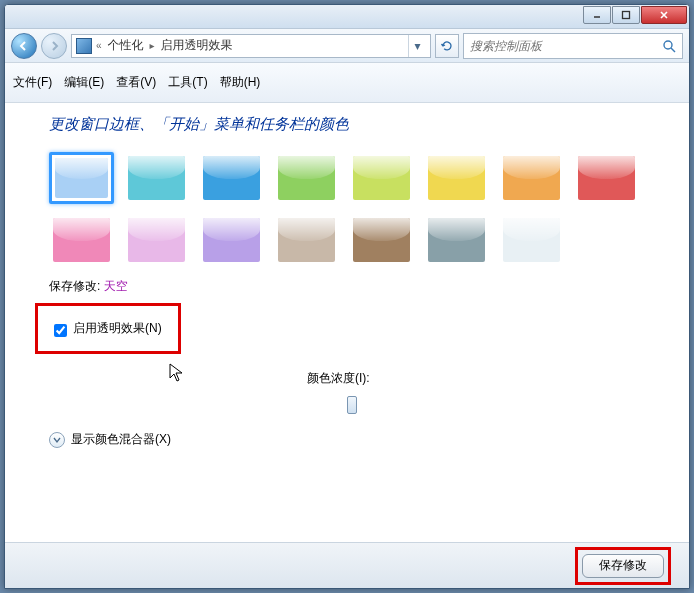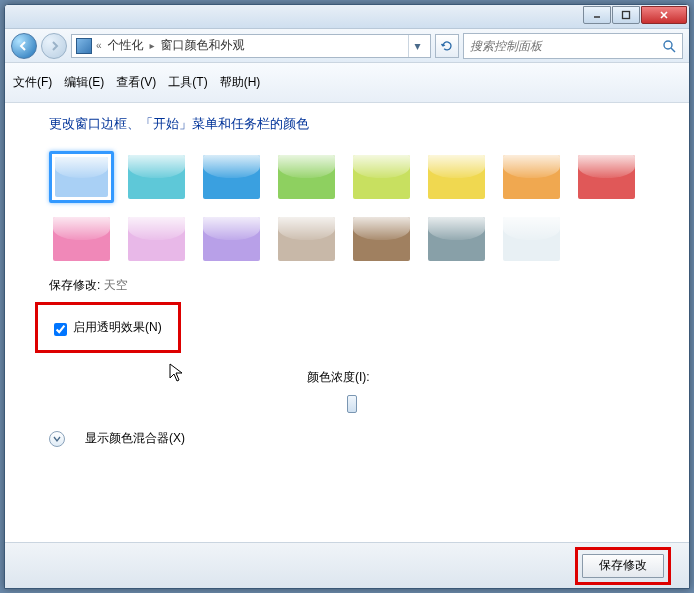--- a/index.html
+++ b/index.html
@@ -127,22 +127,23 @@
 .menubar span { cursor: pointer; }
 
 .content {
   position: absolute;
   top: 82px; left: 0; right: 0; bottom: 46px;
   padding: 28px 44px 0 44px;
   overflow: hidden;
 }
 .heading {
   color: #003399;
-  font-size: 13px;
+  font-size: 15px;
   margin-bottom: 18px;
+  font-style: italic;
 }
 .swatch-grid {
   display: grid;
   grid-template-columns: repeat(8, 65px);
   gap: 10px;
   margin-bottom: 12px;
 }
 .swatch {
   width: 65px; height: 52px;
   border: 1px solid transparent;
@@ -166,21 +167,21 @@
   position:absolute; left:3px; right:3px; top:3px;
   height: 45%;
   border-radius: 2px 2px 50% 50%;
   background: linear-gradient(rgba(255,255,255,.8),rgba(255,255,255,.1));
 }
 
 .current-color-row {
   font-size: 12px;
   margin-bottom: 4px;
 }
-.current-color-row .val { color: #737373; }
+.current-color-row .val { color: #a21caf; }
 
 .highlight-box {
   border: 3px solid #d00;
   padding: 14px 16px;
   display: inline-block;
   margin: 4px 0 16px -14px;
 }
 .checkbox-row {
   display: flex; align-items: flex-end; gap: 6px;
   font-size: 12px;
@@ -208,21 +209,21 @@
 .slider-thumb {
   position: absolute;
   top: -7px;
   width: 10px; height: 18px;
   background: linear-gradient(#f0f6fc,#cfe0f0);
   border: 1px solid #7a96b2;
   border-radius: 2px;
 }
 
 .expand-row {
-  display: flex; align-items: center; gap: 20px;
+  display: flex; align-items: center; gap: 6px;
   cursor: pointer;
 }
 .expand-chevron {
   width: 16px; height: 16px;
   border: 1px solid #8aa2ba;
   border-radius: 50%;
   background: linear-gradient(#fff,#e0ecf6);
   display:flex;align-items:center;justify-content:center;
 }
 
@@ -238,21 +239,21 @@
   background: linear-gradient(#f0f4f8,#dde6ef);
   border-top: 1px solid #cad5e0;
   display: flex; align-items: center; justify-content: flex-end;
   padding: 0 18px;
   gap: 10px;
 }
 .btn {
   min-width: 82px; height: 24px;
   border: 1px solid #8a9aaa;
   background: linear-gradient(#fdfdfd,#e4e9ef);
-  border-radius: 1px;
+  border-radius: 6px;
   font-size: 12px;
   font-family: inherit;
   cursor: pointer;
 }
 .save-highlight {
   border: 3px solid #d00;
   padding: 4px;
   display: inline-flex;
 }
 </style>
@@ -288,21 +289,21 @@
     <div class="nav-circle fwd">
       <svg width="12" height="12" viewBox="0 0 12 12">
           <path d="M5 2 L9 6 L5 10" fill="none" stroke="#9ab2c8" stroke-width="2"></path>
         </svg>
     </div>
     <div class="breadcrumb">
       <div class="bc-icon"></div>
       <span class="bc-arrow">«</span>
       <span class="bc-seg">个性化</span>
       <span class="bc-arrow">▸</span>
-      <span class="bc-seg">窗口颜色和外观</span>
+      <span class="bc-seg">启用透明效果</span>
       <span class="bc-dropdown">▾</span>
     </div>
     <div class="refresh-btn">
       <svg width="14" height="14" viewBox="0 0 14 14">
           <path d="M3 7 a4 4 0 1 1 1.2 2.8 M3 7 l-1.5 -2 M3 7 l2 -1" fill="none" stroke="#2a6aa8" stroke-width="1.3"></path>
         </svg>
     </div>
     <div class="search">
       <input placeholder="搜索控制面板" style="">
       <svg class="search-icon" viewBox="0 0 14 14">

